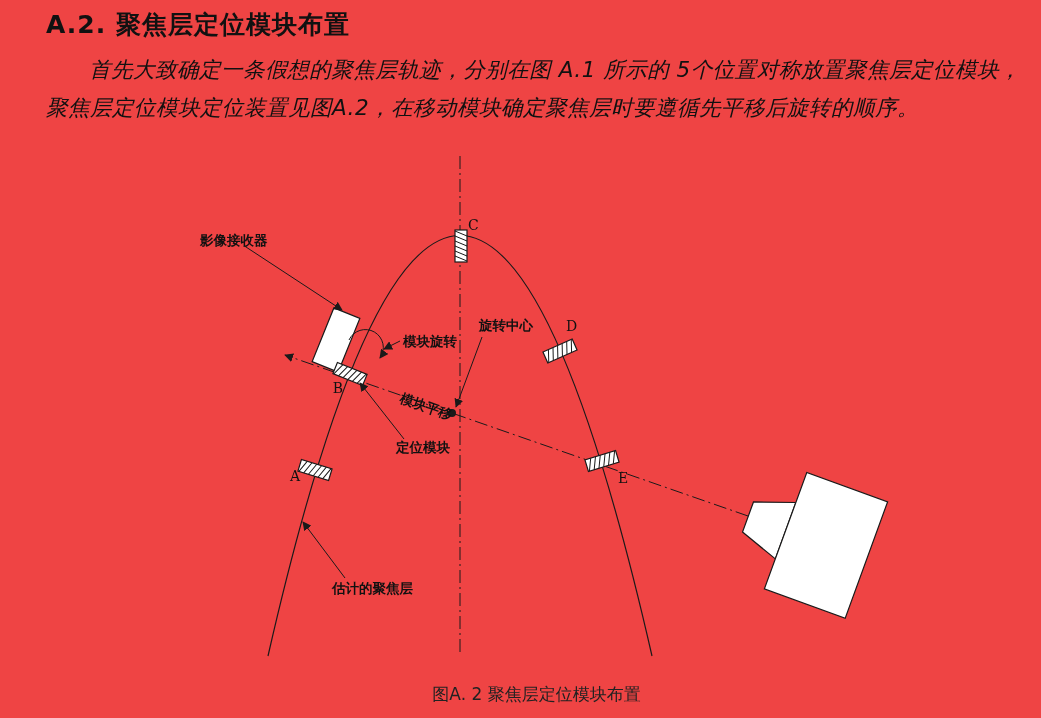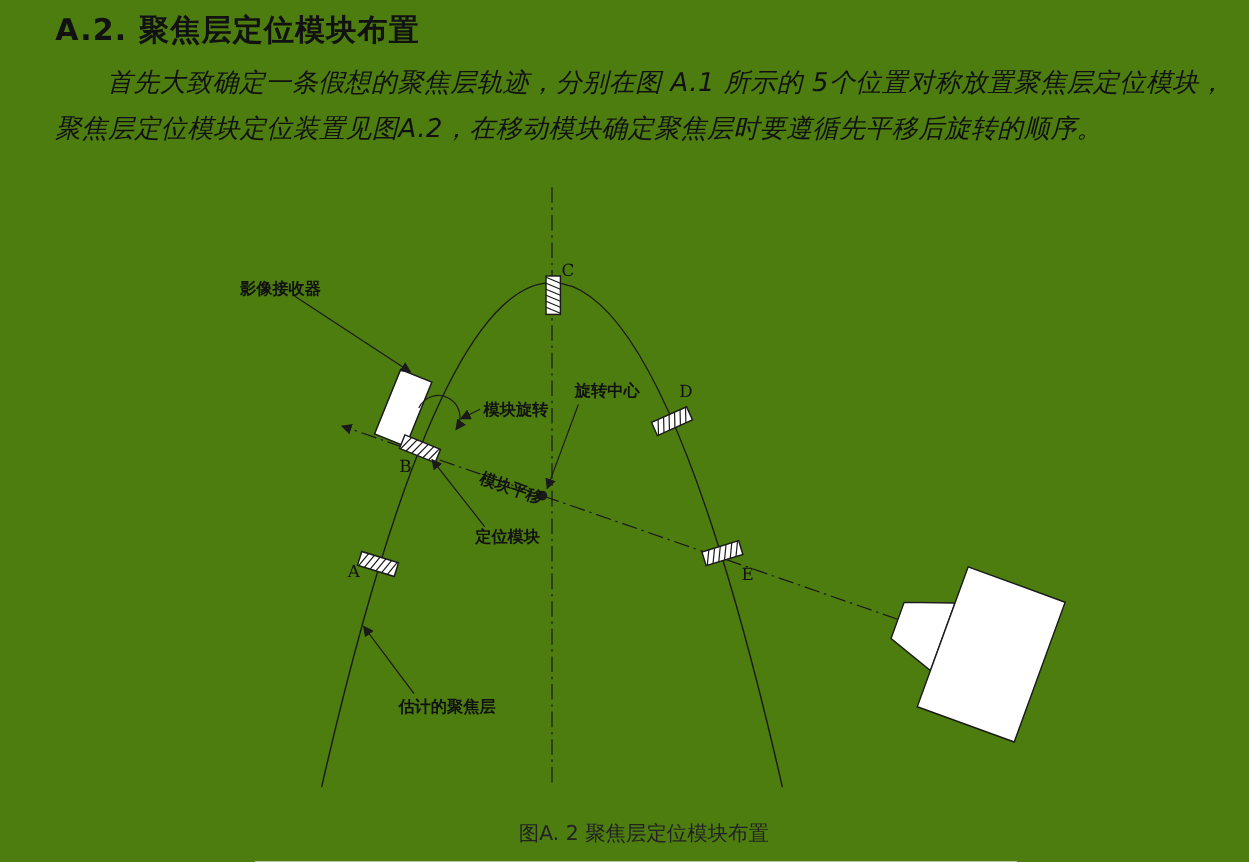--- a/index.html
+++ b/index.html
@@ -1,19 +1,19 @@
 <!DOCTYPE html>
 <html><head>
 <meta charset="utf-8">
 <style>
   html,body{margin:0;padding:0;background:#ffffff;}
   .page{
     position:relative;
     width:1041px;height:718px;
-    background:#4d7c0f;
+    background:#ef4444;
     overflow:hidden;
     font-family:"DejaVu Sans","Liberation Sans",sans-serif;
     color:#111;
   }
   .heading{
     margin:0;
     padding:8px 0 0 46px;
     font-size:25px;
     font-weight:bold;
     letter-spacing:1px;

